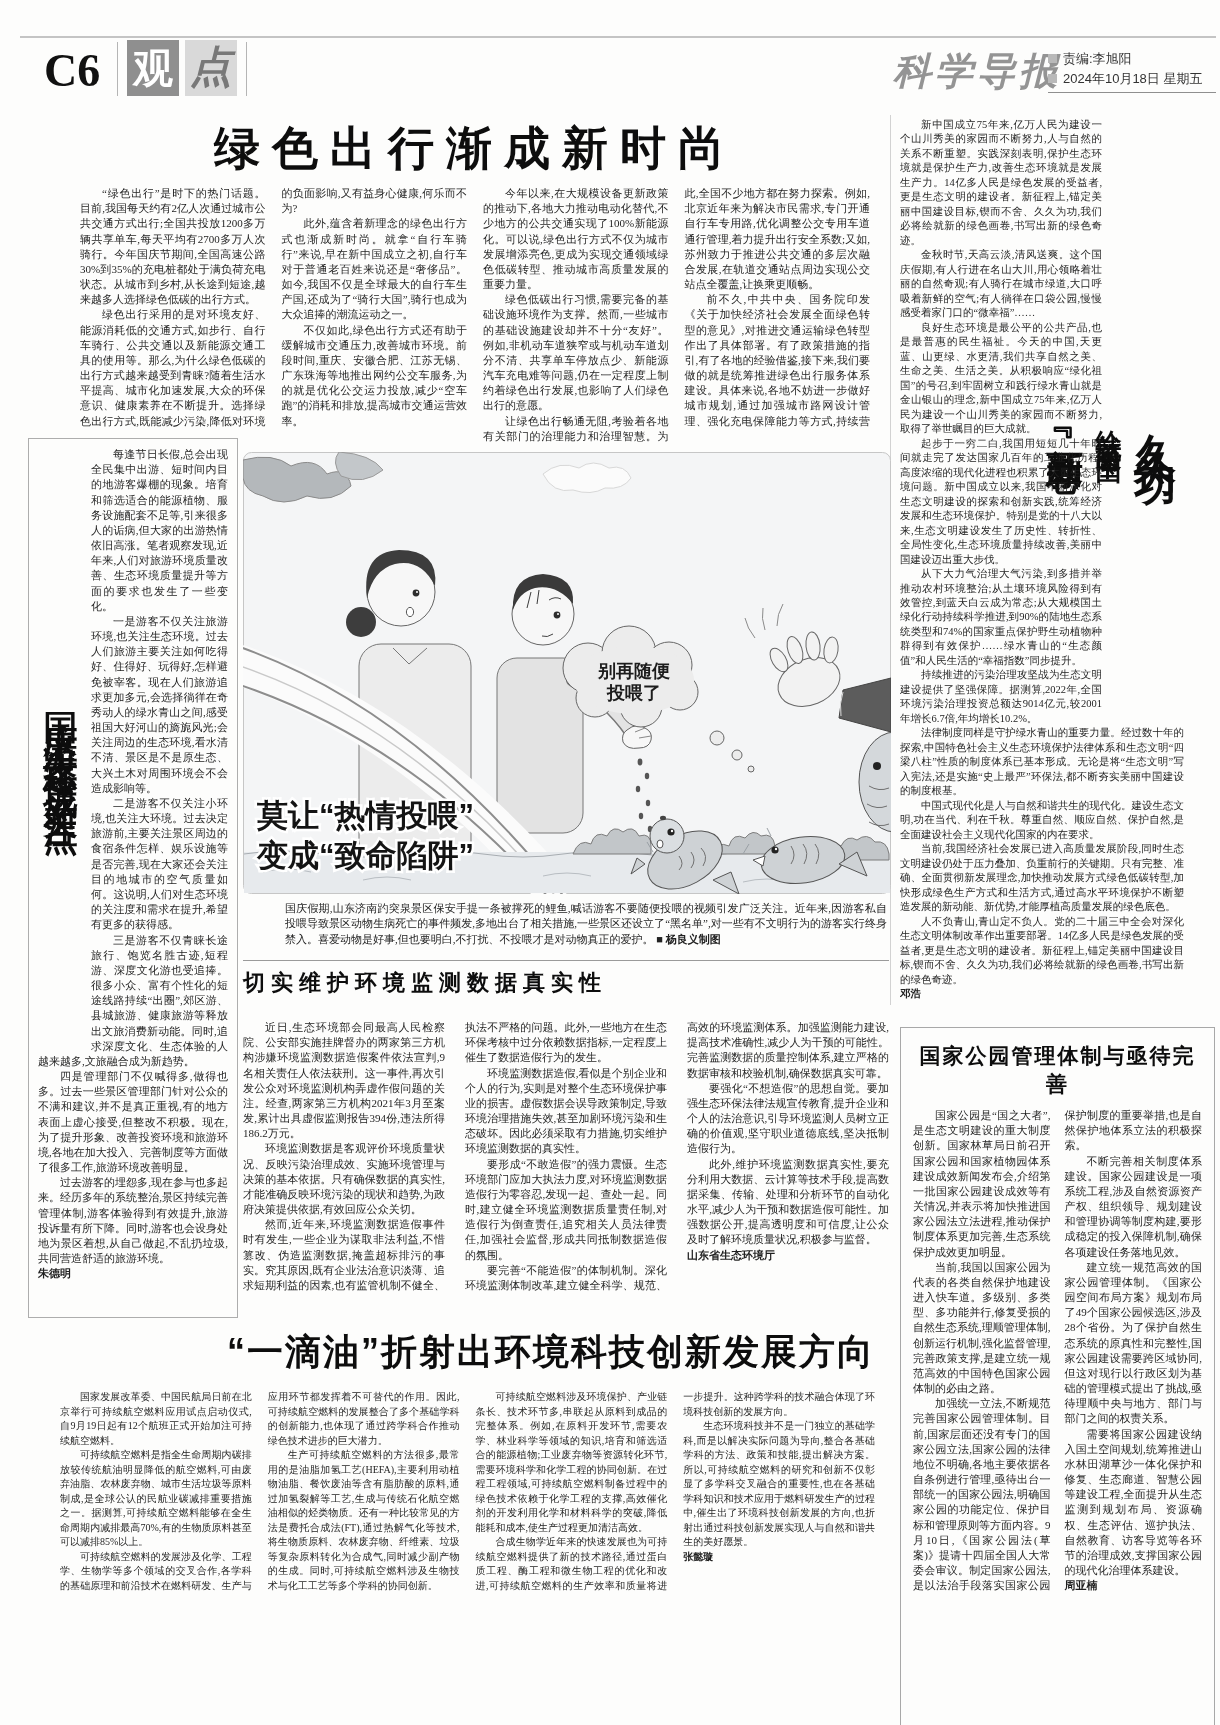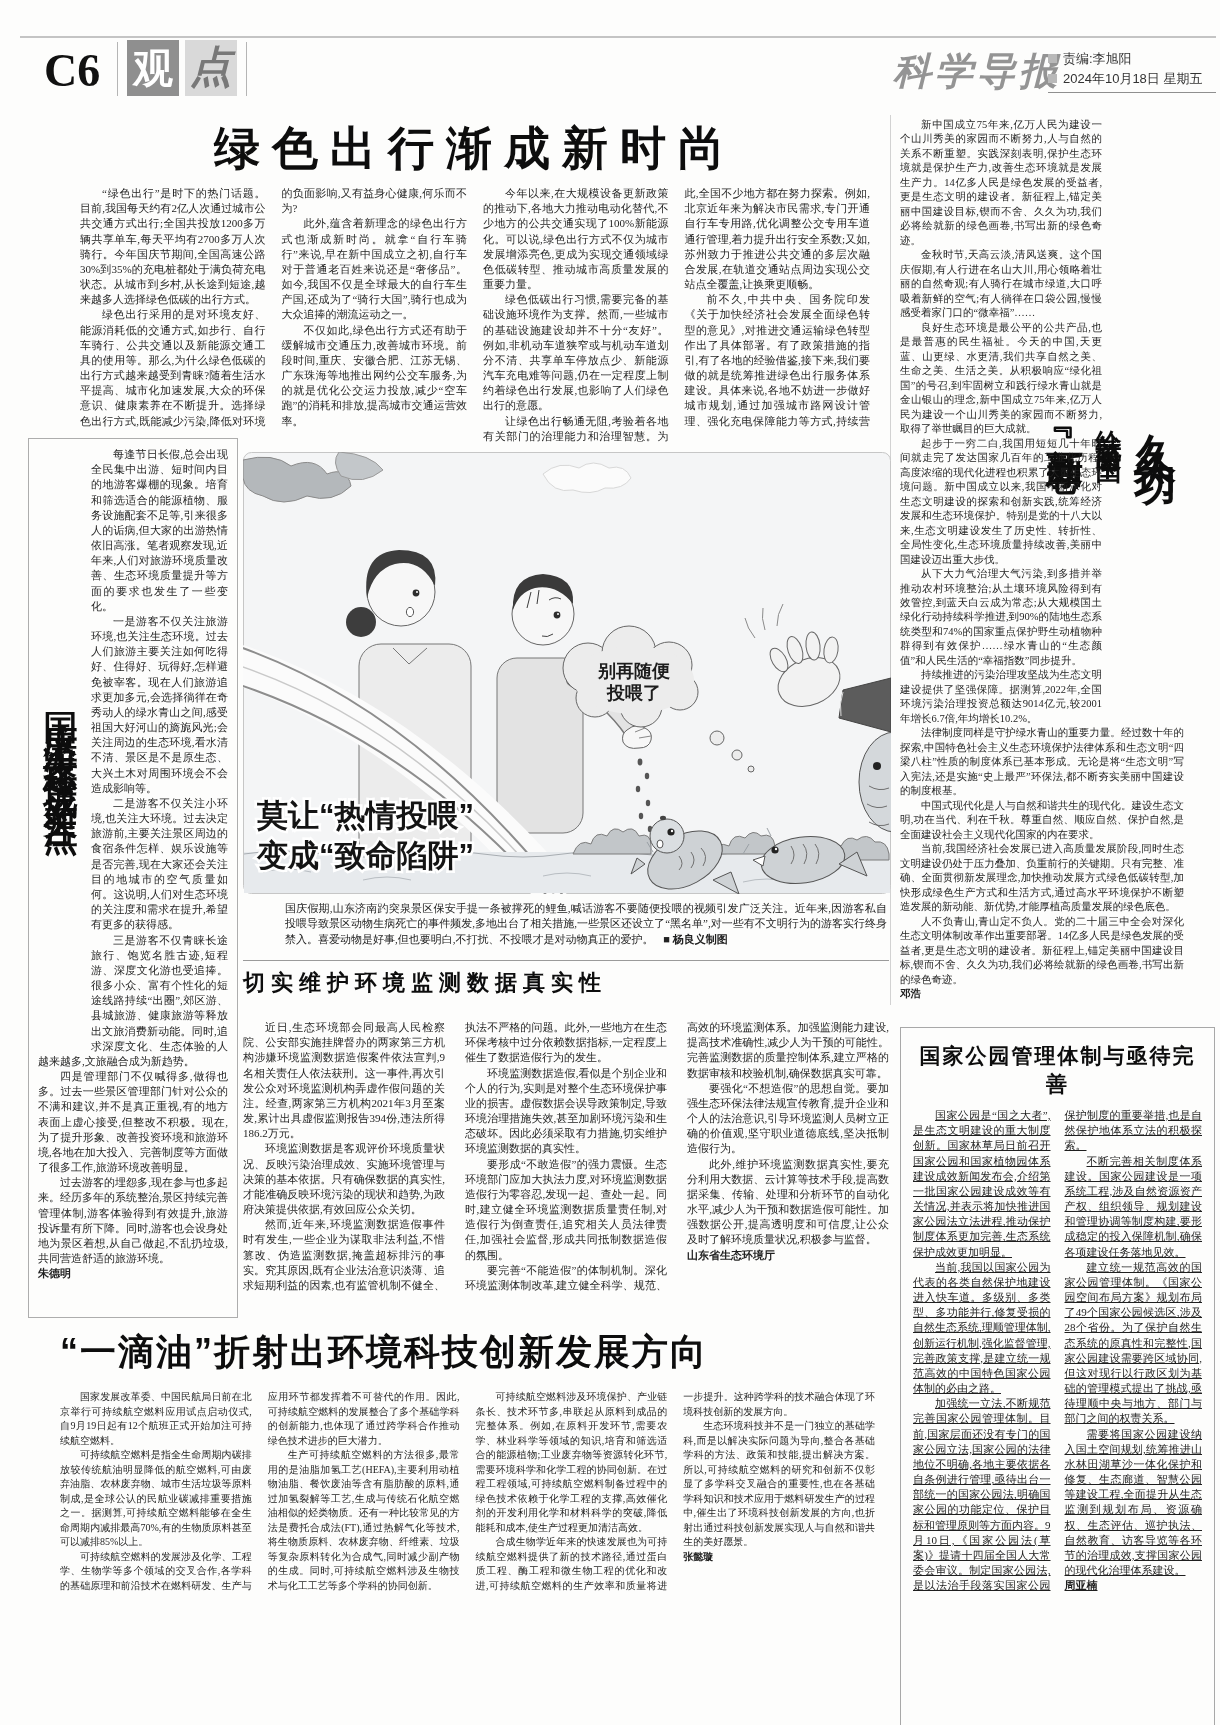--- a/index.html
+++ b/index.html
@@ -40,32 +40,32 @@
   #right-hl .h2{font-size:26px;letter-spacing:6px;margin-top:14px;font-weight:bold;}
   #right-hl .h3{font-size:38px;letter-spacing:4px;margin-top:10px;font-weight:bold;}
   
   #left-art{left:28px;top:438px;width:210px;height:880px;border:1px solid #adadad;
             padding:8px 9px;box-sizing:border-box;}
   #left-hl{float:left;width:46px;height:592px;margin-right:7px;writing-mode:vertical-rl;
            font-size:34px;letter-spacing:9px;font-weight:bold;text-align:center;}
   
   #cartoon{left:243px;top:452px;width:648px;height:442px;}
   #cart-note{left:285px;top:901px;width:602px;font-size:11px;line-height:1.4;text-align:justify;}
-  #cart-note .credit{font-weight:bold;white-space:nowrap;margin-left:7px;}
+  #cart-note .credit{font-weight:bold;white-space:nowrap;}
   
   #mid-hl{left:243px;top:968px;width:646px;font-size:22px;letter-spacing:6px;}
   #mid-body{left:243px;top:1020px;width:646px;height:280px;}
   
-  #bot-hl{left:60px;top:1328px;width:815px;text-align:left;font-size:36px;letter-spacing:2px;}
+  #bot-hl{left:60px;top:1328px;width:815px;text-align:right;font-size:36px;letter-spacing:2px;}
   #bot-body{left:60px;top:1390px;width:815px;height:322px;font-size:10px;line-height:1.45;}
   
   #park-art{left:900px;top:1027px;width:315px;height:704px;border:1px solid #a8a8a8;
             padding:12px 12px;box-sizing:border-box;}
   #park-hl{text-align:center;font-size:21px;letter-spacing:2px;margin:2px 0 10px 0;}
-  #park-body{height:614px;text-decoration:underline;}
+  #park-body{height:614px;}
 </style>
 </head>
 <body>
 
 <div id="page">
 
   <div class="rule" style="left:20px;top:36px;width:1196px;height:2px;"></div>
   <div class="abs" id="pageno">C6</div>
   <div class="vdiv" style="left:117px;top:42px;height:54px;"></div>
   <div class="abs" id="box-guan">观</div>

